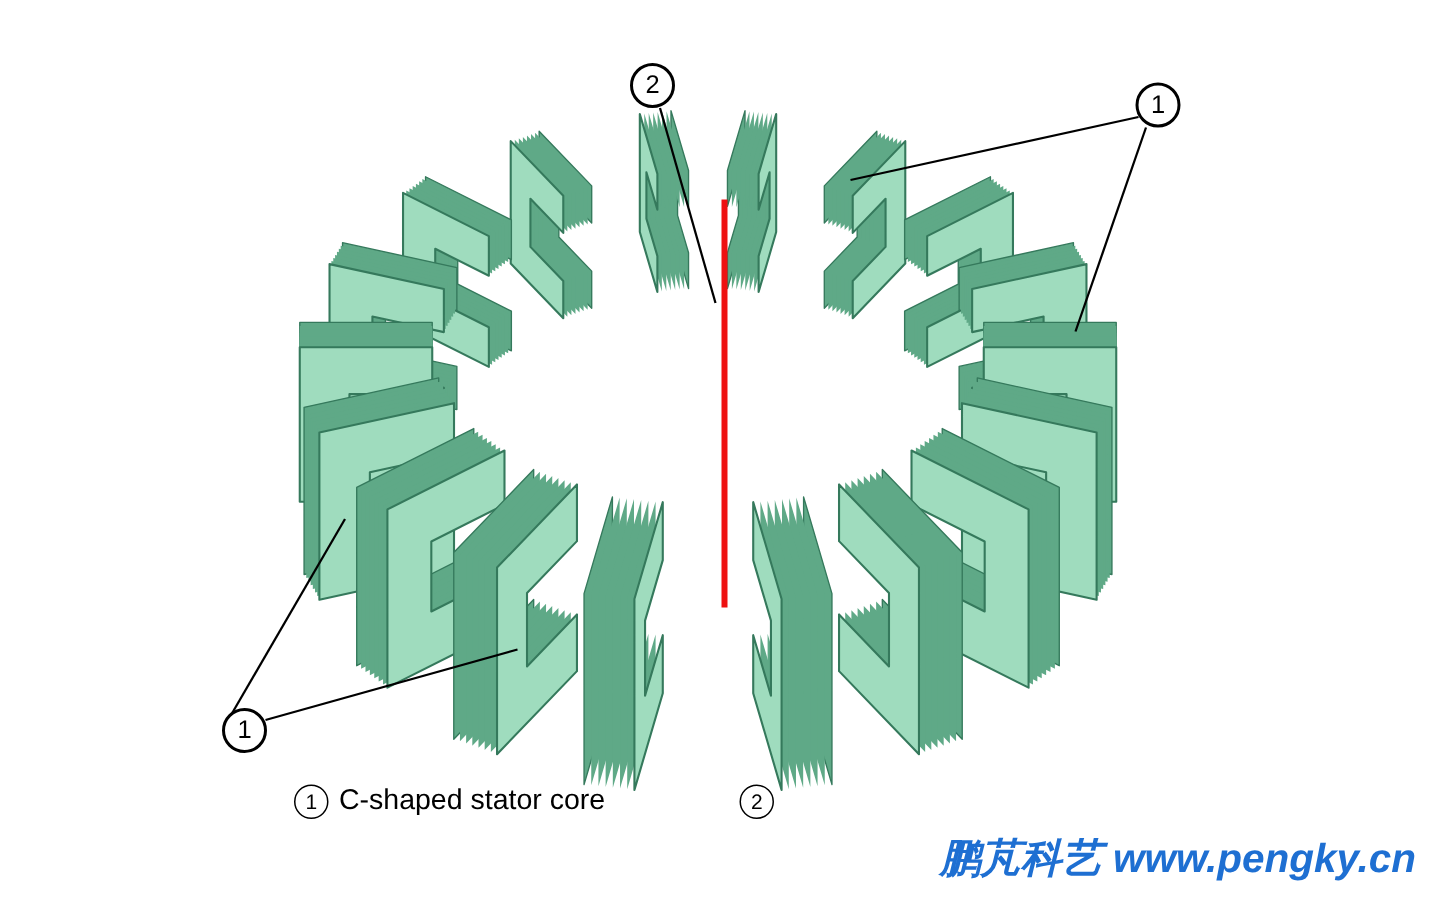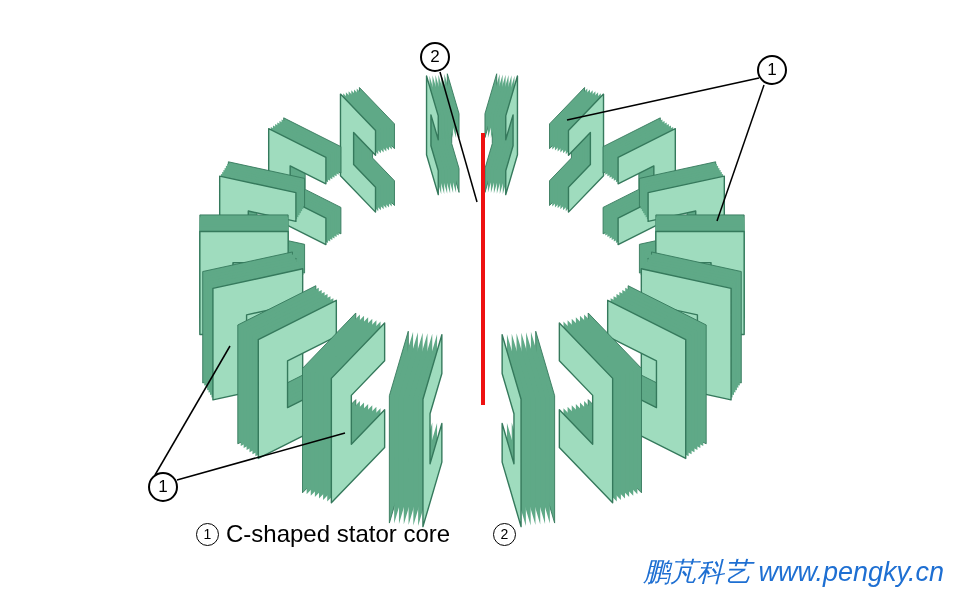--- a/index.html
+++ b/index.html
@@ -18,24 +18,24 @@
   .callout-right{left:757px;top:55px;}
   .callout-left{left:148px;top:472px;}
   .legend-row{position:absolute;left:0;top:520px;width:960px;height:30px;z-index:4;}
   .legend-item{position:absolute;display:flex;align-items:center;gap:7px;height:28px;}
   .legend-item-1{left:196px;}
   .legend-item-2{left:493px;}
   .legend-badge{
     display:inline-block;width:21px;height:21px;border:1.6px solid #000;border-radius:50%;
     text-align:center;line-height:21px;font-size:14px;color:#000;flex:0 0 auto;
   }
-  .legend-label{font-size:24px;color:#000;white-space:nowrap;}
+  .legend-label{font-size:19px;color:#000;white-space:nowrap;}
   .watermark{
     position:absolute;right:16px;top:554px;z-index:4;
-    font-size:27px;font-weight:normal;font-style:italic;white-space:nowrap;
+    font-size:27px;font-weight:bold;font-style:italic;white-space:nowrap;
   }
 </style>
 </head>
 <body style="background: rgb(255, 255, 255);">
 
 <svg id="diagram-svg" width="960" height="600" viewBox="0 0 960 600">
     <g>
       <g transform="translate(-20.78 -2.20)">
         <g transform="matrix(-0.122 0.416 0 0.703 511.6 135.3)">
           <path d="M-48,-56 L48,-56 L48,-22 L-12,-22 L-12,22 L48,22 L48,56 L-48,56 Z" fill="#5fa987" stroke="#35795c" stroke-width="0.9" vector-effect="non-scaling-stroke" stroke-linejoin="round"></path>

